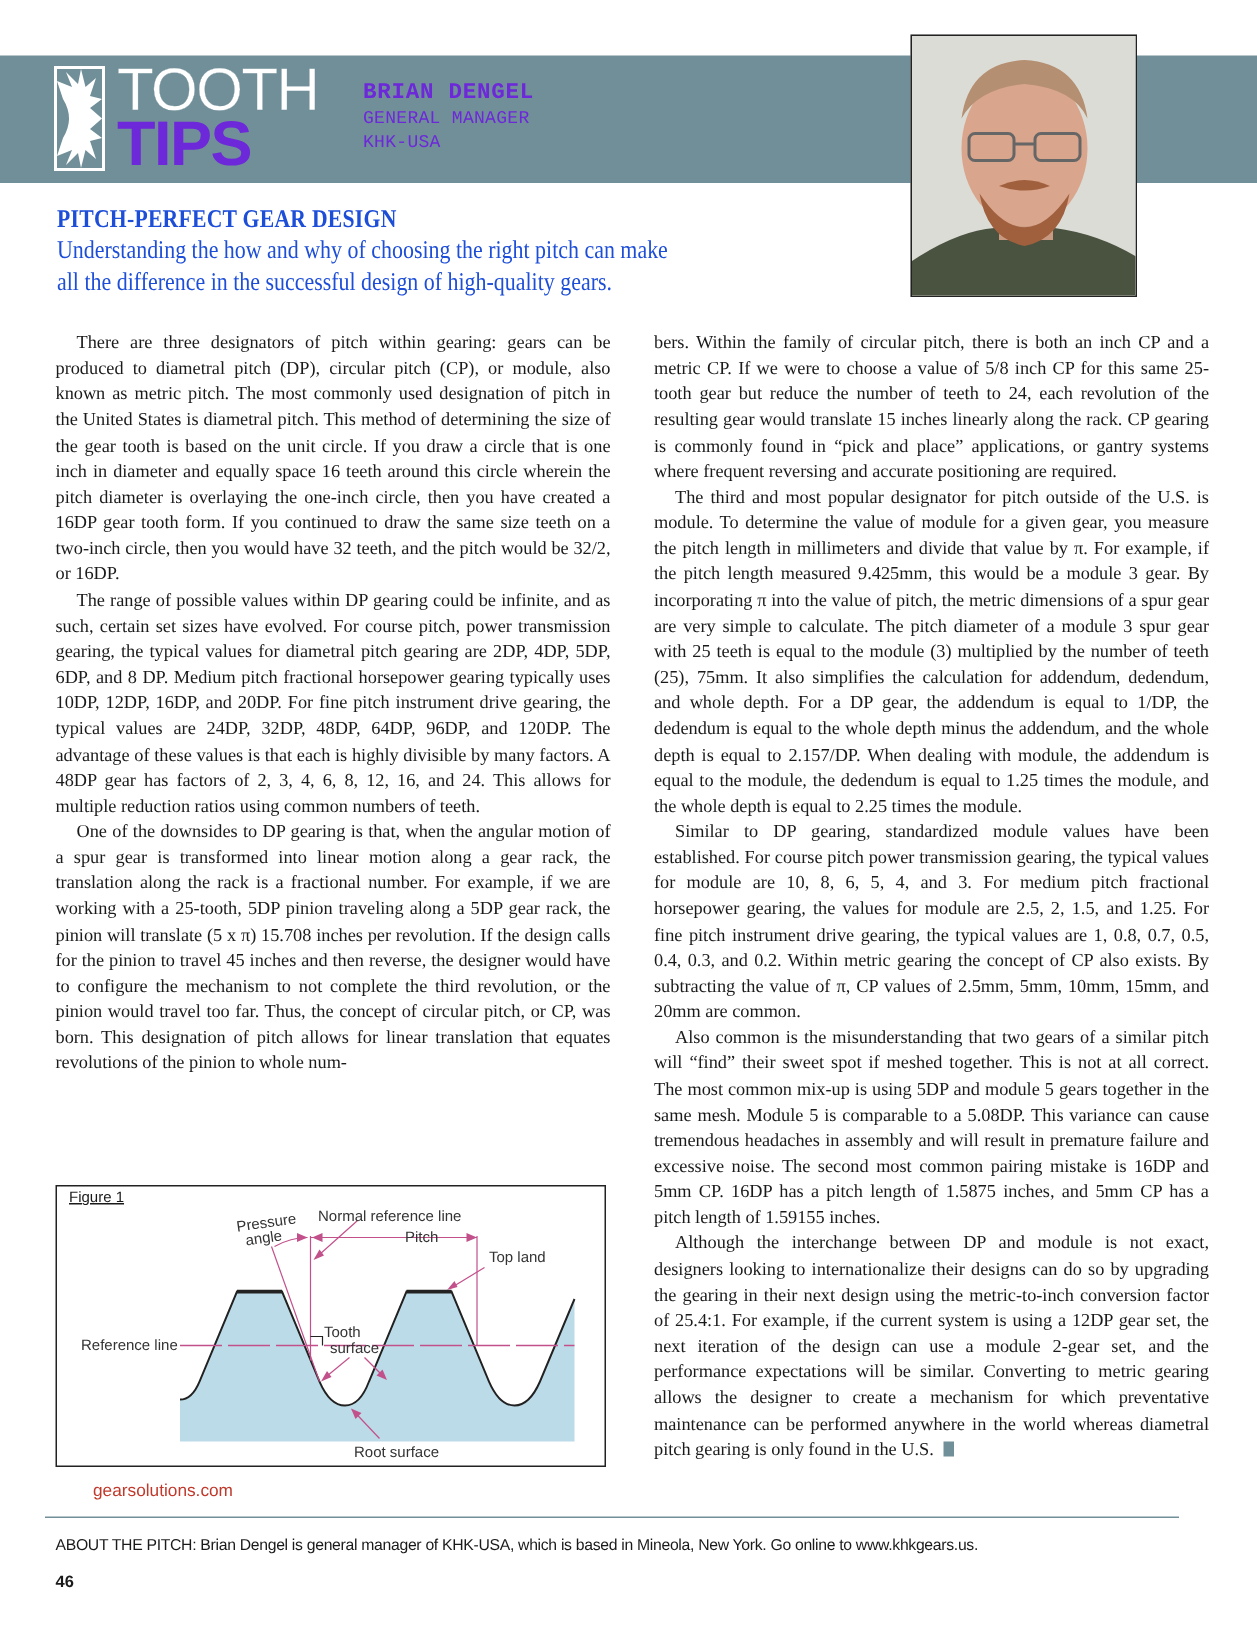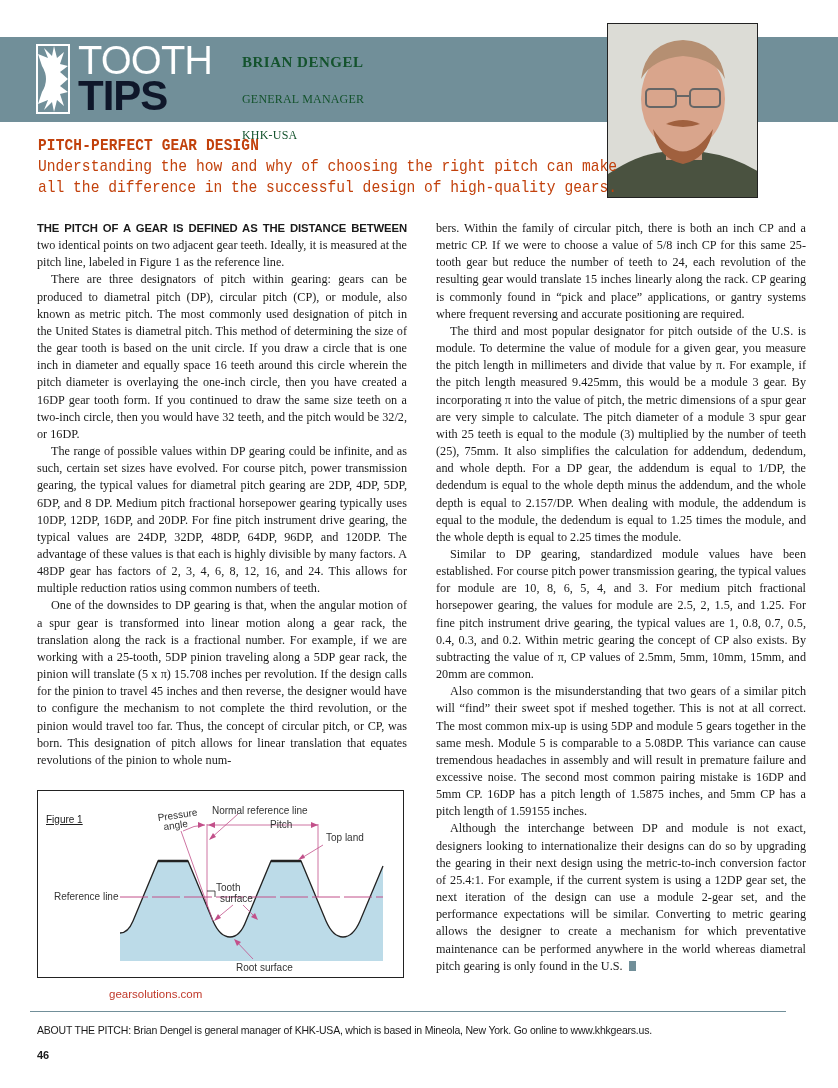--- a/index.html
+++ b/index.html
@@ -1,42 +1,42 @@
 <!DOCTYPE html>
 <html><head>
 <meta charset="utf-8">
 <style>
   html, body { margin:0; padding:0; background:#fff; }
   body { width:838px; height:1088px; position:relative; overflow:hidden; font-family:"Liberation Serif", serif; color:#1a1a1a; }
   .banner { position:absolute; left:0; top:37px; width:838px; height:85px; background:#718f99; }
   .logo { position:absolute; left:36px; top:44px; width:140px; height:72px; }
   .logo-gear { position:absolute; left:0; top:0; width:34px; height:70px; border:2px solid #fff; box-sizing:border-box; }
   .logo-tooth { position:absolute; left:42px; top:-4px; font-family:"Liberation Sans", sans-serif; color:#fff; font-size:40px; font-weight:normal; letter-spacing:-1px; line-height:40px; -webkit-text-stroke:0.2px #718f99; }
-  .logo-tips { position:absolute; left:42px; top:32px; font-family:"Liberation Sans", sans-serif; color:#0f172a; font-size:42px; font-weight:bold; line-height:40px; letter-spacing:-1px; }
-  .author { position:absolute; left:242px; top:53px; font-family:Liberation Serif, serif; color:#14532d; }
+  .logo-tips { position:absolute; left:42px; top:32px; font-family:"Liberation Sans", sans-serif; color:#6d28d9; font-size:42px; font-weight:bold; line-height:40px; letter-spacing:-1px; }
+  .author { position:absolute; left:242px; top:53px; font-family:Liberation Mono, monospace; color:#6d28d9; }
   .author-name { font-size:15px; font-weight:bold; letter-spacing:0.5px; line-height:18px; }
-  .author-line { font-size:12px; line-height:16px; letter-spacing:0.2px;margin-top:20px; }
+  .author-line { font-size:12px; line-height:16px; letter-spacing:0.2px; }
   .photo { position:absolute; left:607px; top:23px; width:151px; height:175px; border:1px solid #222; box-sizing:border-box; overflow:hidden; background:#d8d8d4; }
-  .headline { position:absolute; left:38px; top:136px; width:560px; font-family:Liberation Mono, monospace; color:#c2410c; }
+  .headline { position:absolute; left:38px; top:136px; width:560px; font-family:Liberation Serif, serif; color:#1d4ed8; }
   .headline-title { font-size:17px; font-weight:bold; line-height:20px; letter-spacing:0.2px; transform:scaleX(0.85); transform-origin:left; }
   .headline-sub { font-size:17px; line-height:21px; transform:scaleX(0.86); transform-origin:left; white-space:nowrap; }
   .col { position:absolute; top:220px; width:370px; font-size:12.2px; line-height:17.15px; text-align:justify; }
   .col p { margin:0; text-indent:14px; }
   .col p.first { text-indent:0; }
   .col-left { left:37px; }
   .col-right { left:436px; }
   .lead { font-family:"Liberation Sans", sans-serif; font-weight:bold; font-size:11.3px; letter-spacing:-0.1px; }
   .endmark { display:inline-block; width:7px; height:10px; background:#718f99; margin-left:6px; vertical-align:-1px; }
   .figure { position:absolute; left:37px; top:790px; width:367px; height:188px; border:1px solid #222; box-sizing:border-box; background:#fff; }
-  .figure-label { position:absolute; left:8px; top:23px; font-family:"Liberation Sans", sans-serif; font-size:10px;text-decoration:underline; }
+  .figure-label { position:absolute; left:8px; top:2px; font-family:"Liberation Sans", sans-serif; font-size:10px;text-decoration:underline; }
   .figure svg { position:absolute; left:0; top:0; }
   .rule { position:absolute; left:30px; top:1011px; width:756px; height:1px; background:#718f99; }
   .about { position:absolute; left:37px; top:1024px; font-family:"Liberation Sans", sans-serif; font-size:10.5px; letter-spacing:-0.2px; }
   .page-num { position:absolute; left:37px; top:1049px; font-family:"Liberation Sans", sans-serif; font-size:11px; font-weight:bold; }
-  .site { position:absolute; left:62px; top:988px; font-family:"Liberation Sans", sans-serif; font-size:11.5px; color:#c0392b;margin-left:47px; }
+  .site { position:absolute; left:62px; top:988px; font-family:"Liberation Sans", sans-serif; font-size:11.5px; color:#c0392b; }
 </style>
 </head>
 <body>
 
 <div class="banner"></div>
 
 <div class="logo">
   <div class="logo-gear">
     <svg width="30" height="66" viewBox="0 0 30 66">
       <path d="M0 8 L10 12 L6 2 L14 10 L16 0 L19 12 L26 6 L22 18 L30 20 L22 26 L30 33 L22 40 L30 46 L22 48 L26 60 L19 54 L16 66 L14 56 L6 64 L10 54 L0 58 L4 46 Q12 33 4 20 Z" fill="#fff"></path>
@@ -67,21 +67,20 @@
   </svg>
 </div>
 
 <div class="headline">
   <div class="headline-title">PITCH-PERFECT GEAR DESIGN</div>
   <div class="headline-sub">Understanding the how and why of choosing the right pitch can make</div>
   <div class="headline-sub">all the difference in the successful design of high-quality gears.</div>
 </div>
 
 <div class="col col-left">
-  <p class="first"><span class="lead">THE PITCH OF A GEAR IS DEFINED AS THE DISTANCE BETWEEN</span><span> two identical points on two adjacent gear teeth. Ideally, it is measured at the pitch line, labeled in Figure 1 as the reference line.</span></p>
   <p>There are three designators of pitch within gearing: gears can be produced to diametral pitch (DP), circular pitch (CP), or module, also known as metric pitch. The most commonly used designation of pitch in the United States is diametral pitch. This method of determining the size of the gear tooth is based on the unit circle. If you draw a circle that is one inch in diameter and equally space 16 teeth around this circle wherein the pitch diameter is overlaying the one-inch circle, then you have created a 16DP gear tooth form. If you continued to draw the same size teeth on a two-inch circle, then you would have 32 teeth, and the pitch would be 32/2, or 16DP.</p>
   <p>The range of possible values within DP gearing could be infinite, and as such, certain set sizes have evolved. For course pitch, power transmission gearing, the typical values for diametral pitch gearing are 2DP, 4DP, 5DP, 6DP, and 8 DP. Medium pitch fractional horsepower gearing typically uses 10DP, 12DP, 16DP, and 20DP. For fine pitch instrument drive gearing, the typical values are 24DP, 32DP, 48DP, 64DP, 96DP, and 120DP. The advantage of these values is that each is highly divisible by many factors. A 48DP gear has factors of 2, 3, 4, 6, 8, 12, 16, and 24. This allows for multiple reduction ratios using common numbers of teeth.</p>
   <p>One of the downsides to DP gearing is that, when the angular motion of a spur gear is transformed into linear motion along a gear rack, the translation along the rack is a fractional number. For example, if we are working with a 25-tooth, 5DP pinion traveling along a 5DP gear rack, the pinion will translate (5 x π) 15.708 inches per revolution. If the design calls for the pinion to travel 45 inches and then reverse, the designer would have to configure the mechanism to not complete the third revolution, or the pinion would travel too far. Thus, the concept of circular pitch, or CP, was born. This designation of pitch allows for linear translation that equates revolutions of the pinion to whole num-</p>
 </div>
 
 <div class="figure">
   <div class="figure-label">Figure 1</div>
   <svg width="367" height="188" viewBox="0 0 367 188" font-family="Liberation Sans, sans-serif" font-size="10" fill="#333">
 
     <path d="M82 148 L82 142 Q90 142 95 130 L120 70 L150 70 L175 130 Q182 146 192 146 Q202 146 208 130 L233 70 L263 70 L288 130 Q295 146 305 146 Q315 146 322 130 L345 75 L345 170 L82 170 Z" fill="#bcdbe8"></path>

